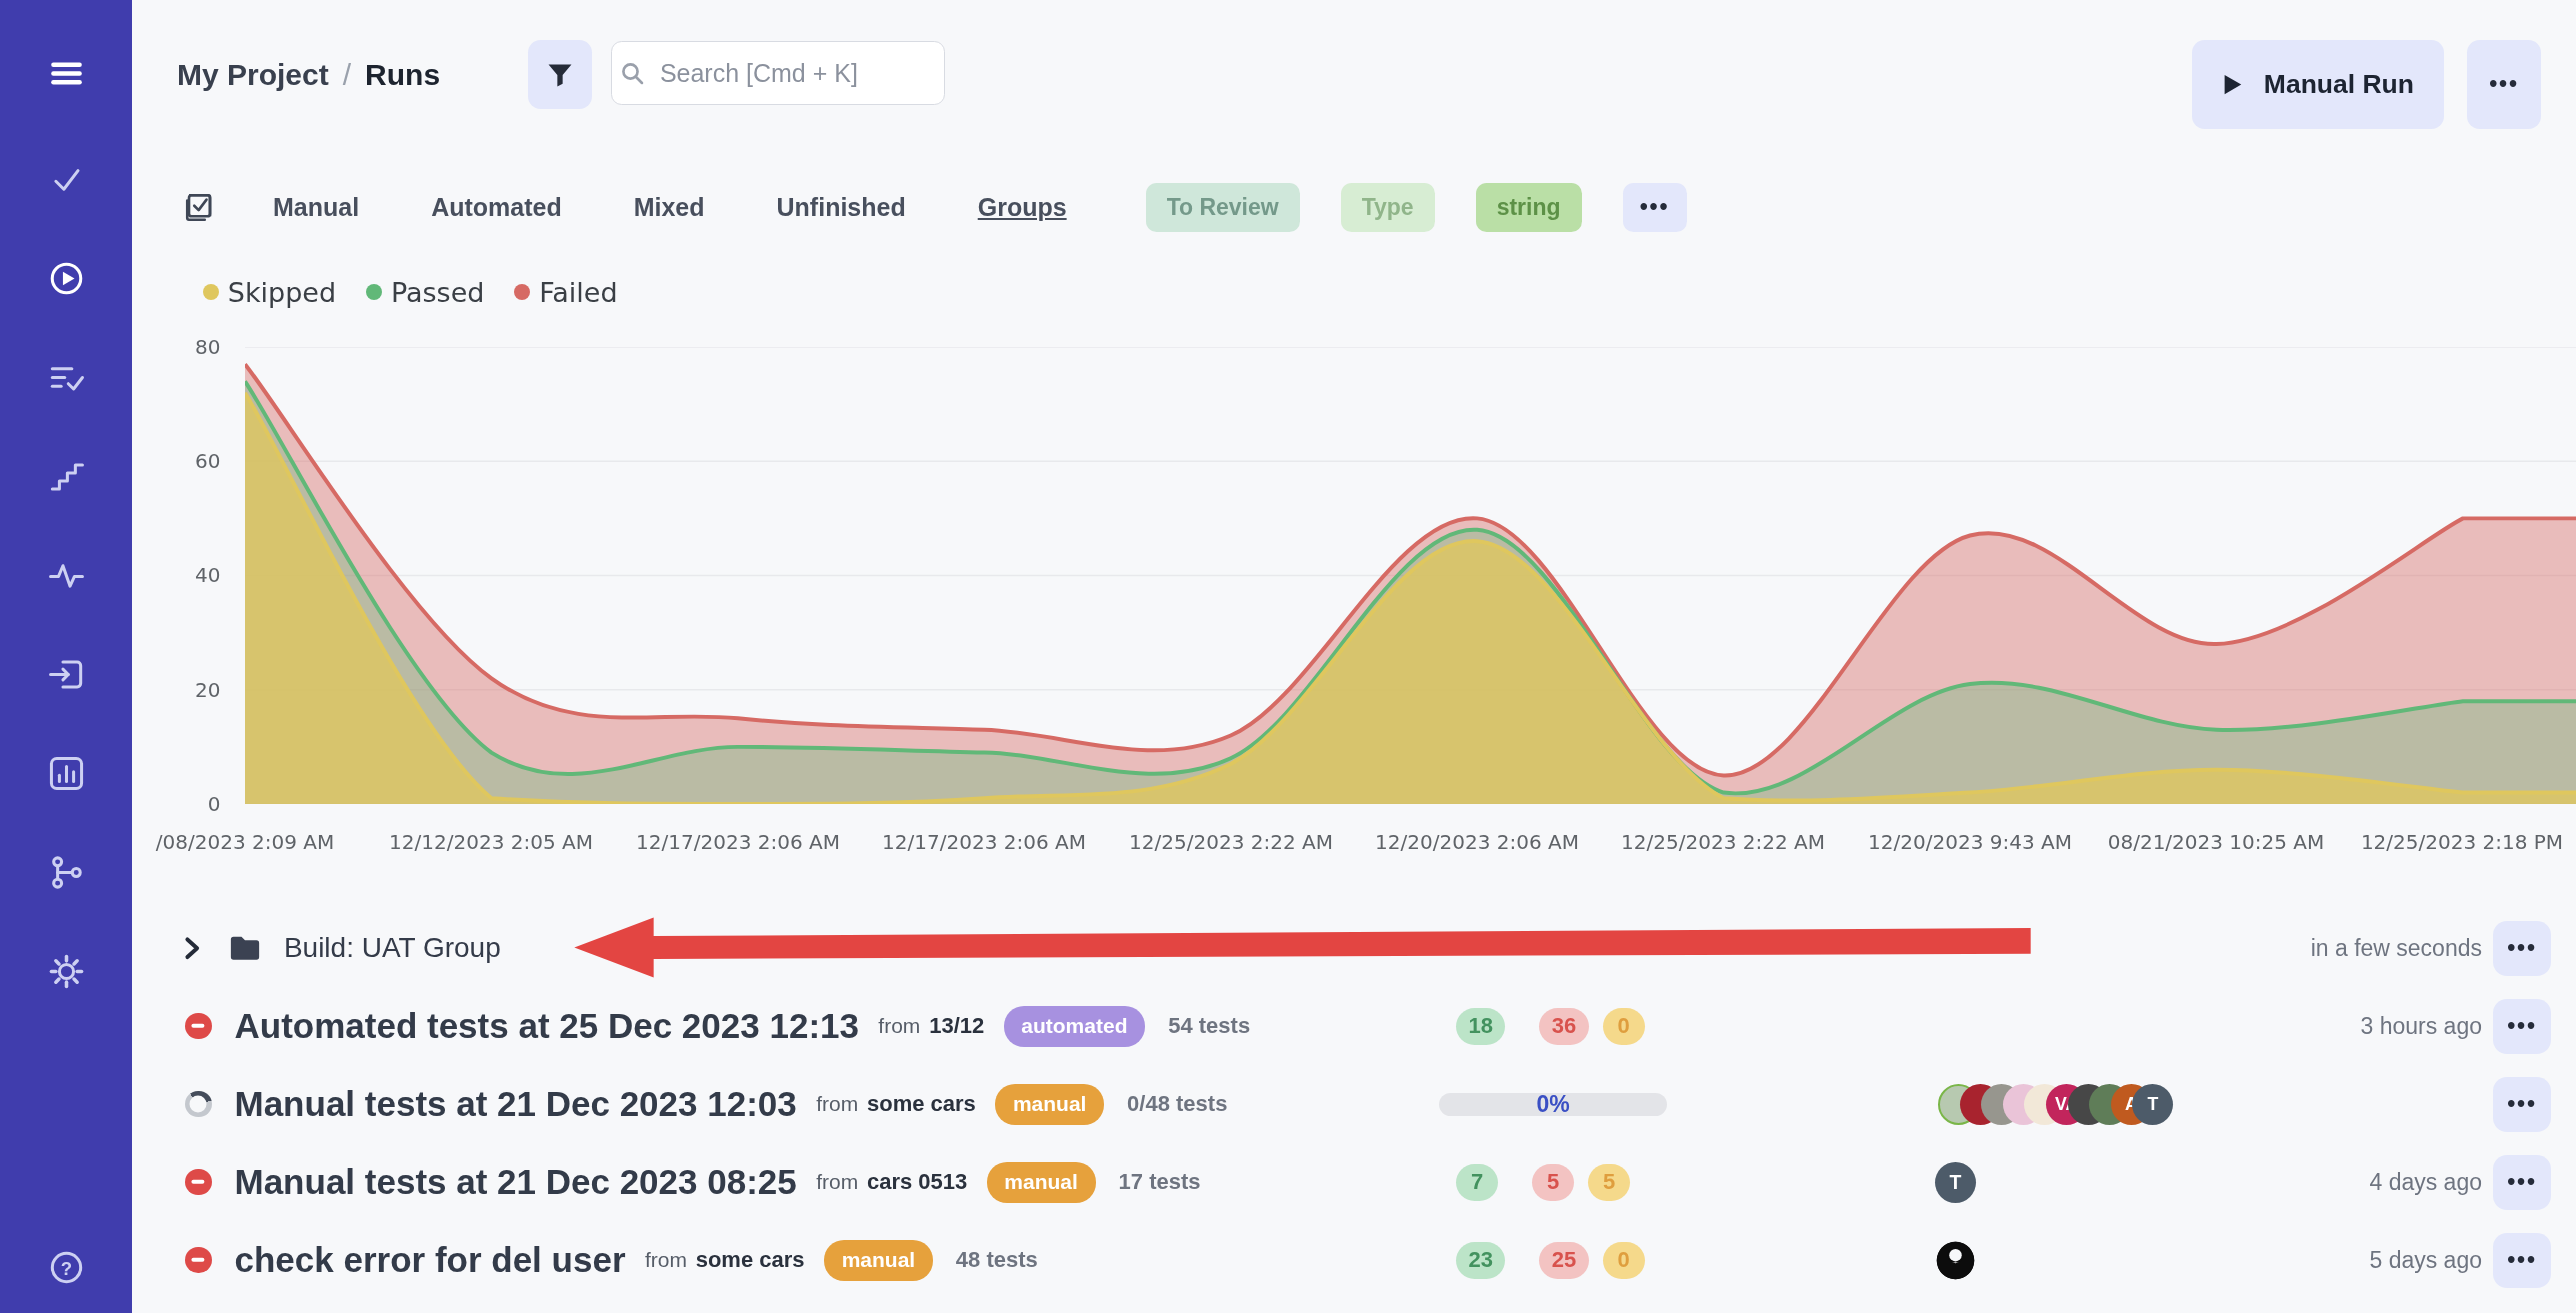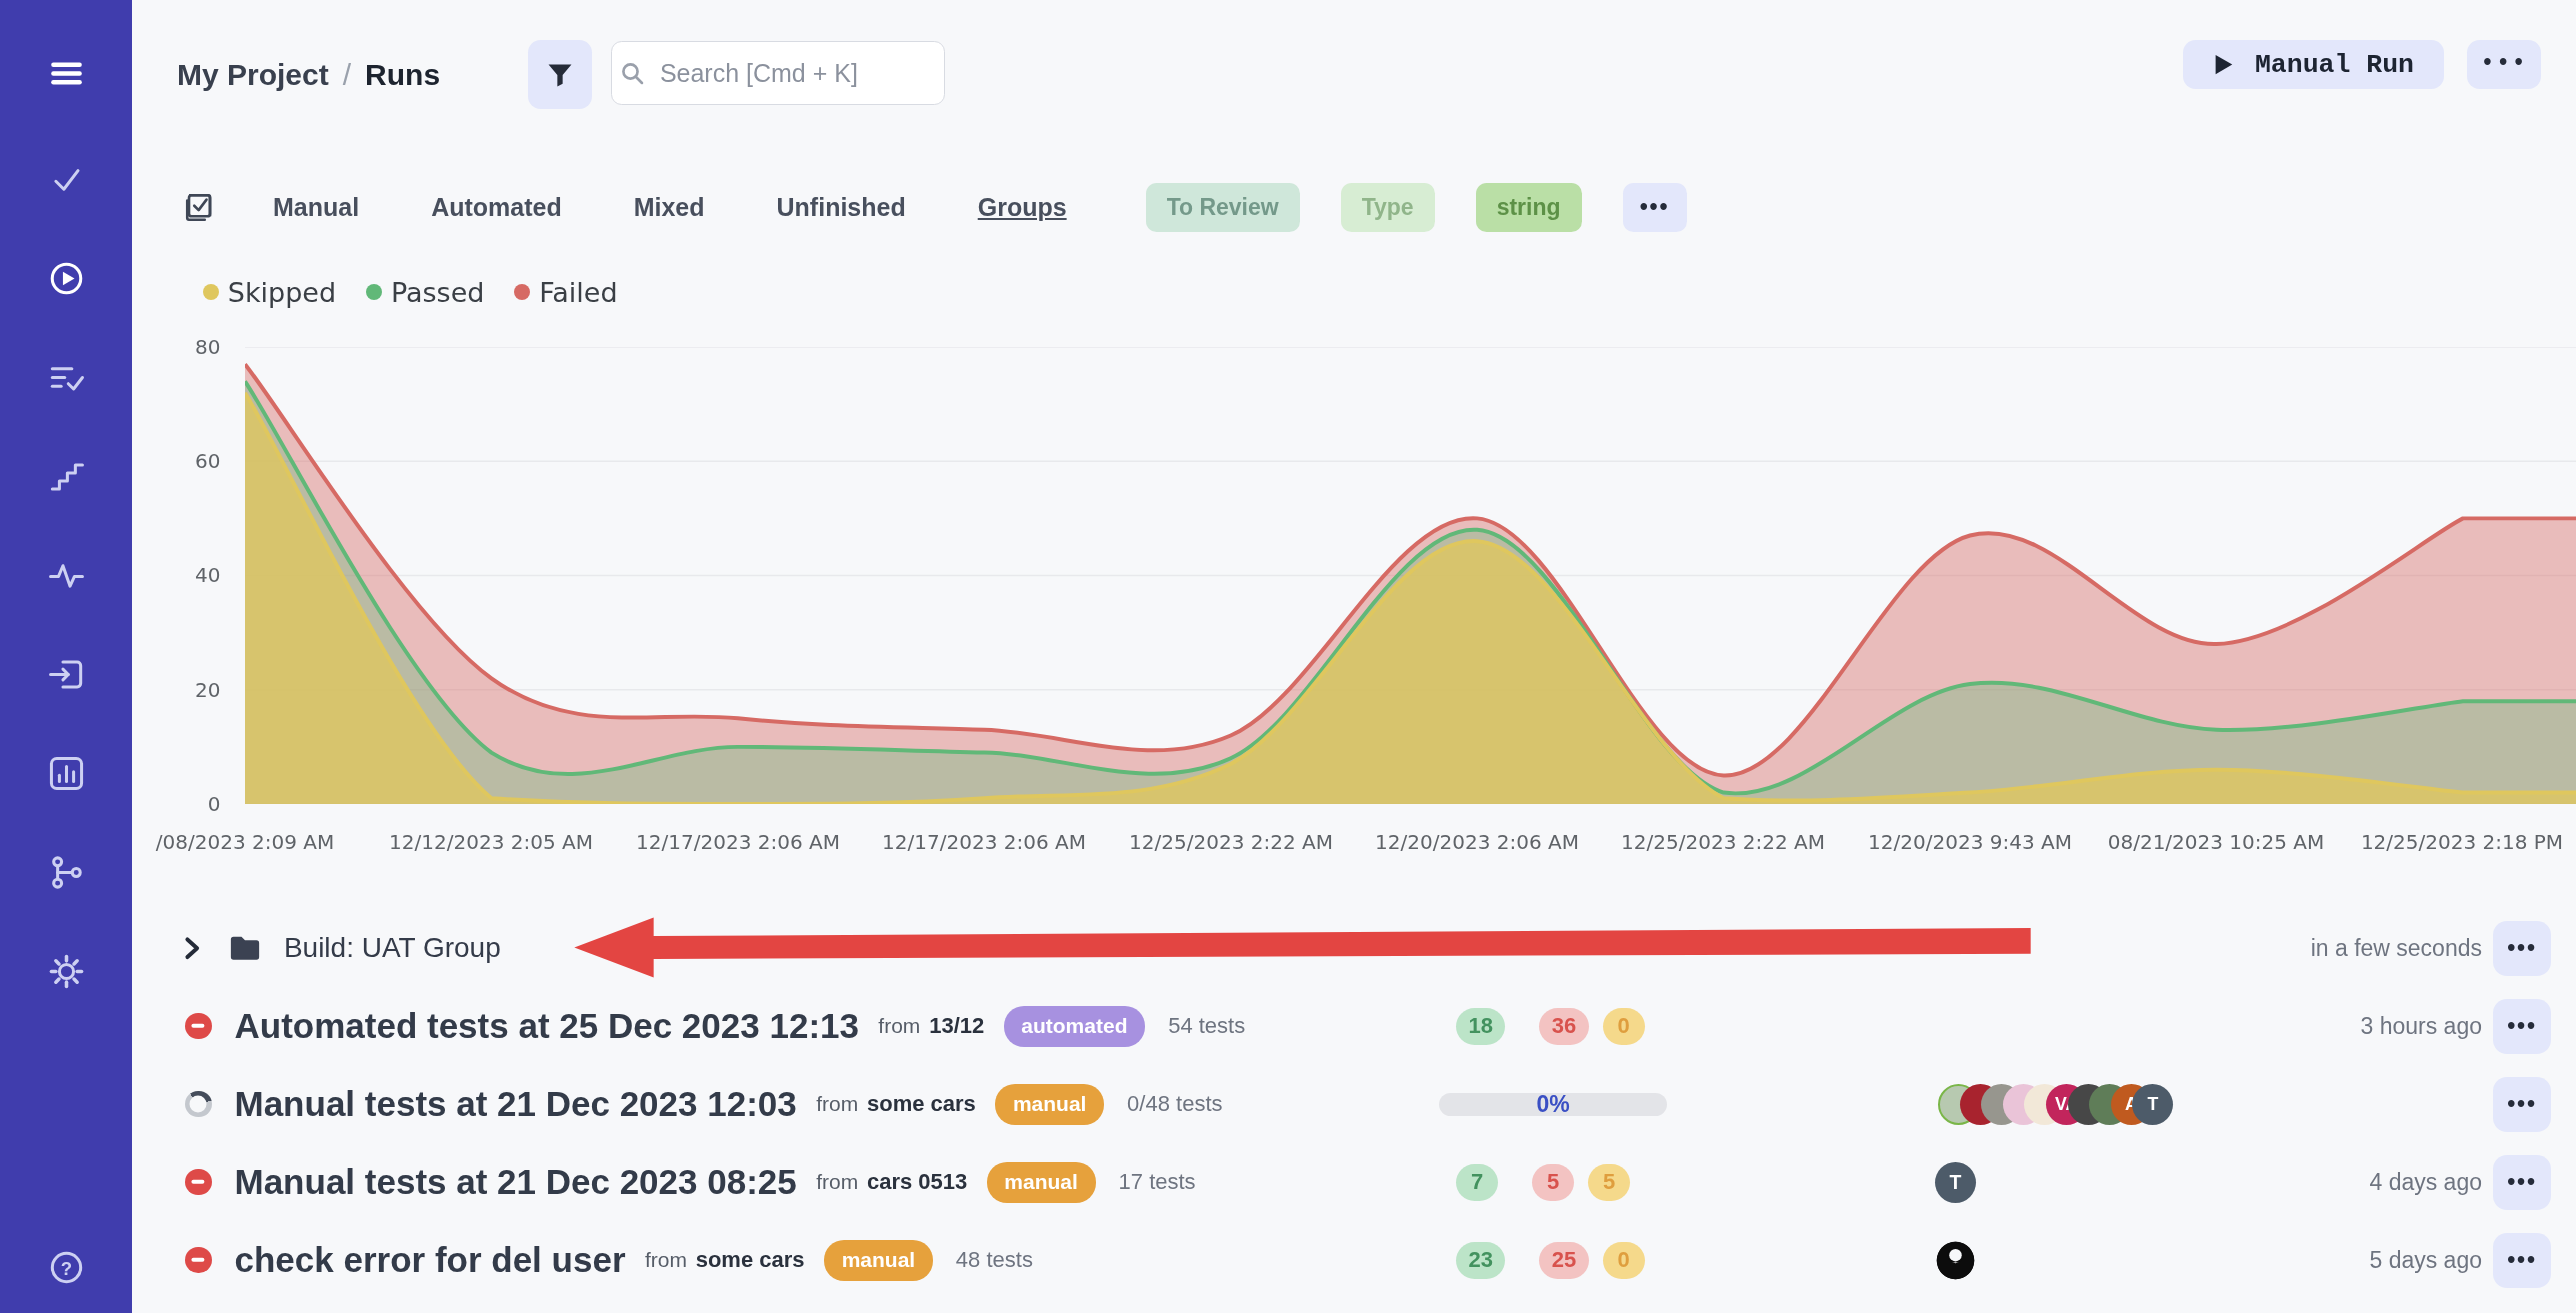--- a/index.html
+++ b/index.html
@@ -25,23 +25,23 @@
   .crumb-sep{color:#9aa1ac;margin:0 14px;font-weight:400;}
   .crumb-section{color:#1d242f;}
   .filter-btn{position:absolute;left:528px;top:40px;width:64px;height:69px;border:none;border-radius:12.4px;
               background:var(--lavender);display:flex;align-items:center;justify-content:center;cursor:pointer;}
   .searchbox{position:absolute;left:611px;top:41px;width:318px;height:62px;background:#fff;
              border:1.8px solid #d8dbe2;border-radius:10.6px;display:flex;align-items:center;padding:0 7px;gap:12.4px;}
   .searchbox input{border:none;outline:none;font-size:25px;color:#4a5160;width:100%;background:transparent;
                    font-family:"Liberation Sans",sans-serif;}
   .searchbox input::placeholder{color:#8b919d;}
   .hdr-actions{position:absolute;right:35px;top:40px;display:flex;gap:23px;}
-  .btn{height:49px;border:none;border-radius:12.4px;background:var(--lavender);color:#1d2432;font-weight:700;
+  .btn{height:89px;border:none;border-radius:12.4px;background:var(--lavender);color:#1d2432;font-weight:700;
        font-size:26.5px;display:flex;align-items:center;gap:21px;padding:0 30px;cursor:pointer;
-       font-family:Liberation Mono, monospace;}
+       font-family:Liberation Sans, sans-serif;}
   .btn.square{width:74px;padding:0;justify-content:center;}
   .dots{letter-spacing:1.8px;font-size:23px;font-weight:700;color:#262c3a;line-height:1;}
 
   
   .tabsrow{position:absolute;left:182px;top:177px;height:60px;display:flex;align-items:center;}
   .tab{font-size:25px;font-weight:700;color:#484f5d;background:none;border:none;cursor:pointer;
        font-family:"Liberation Sans",sans-serif;padding:0;}
   .selectall{background:none;border:none;cursor:pointer;padding:0;display:flex;}
   .mr-a{margin-right:56px;} .mr-b{margin-right:72px;} .mr-c{margin-right:79px;text-decoration:underline;} .mr-d{margin-right:41px;}
   .chip{height:49px;border-radius:10.6px;border:none;padding:0 21px;font-size:23px;font-weight:700;
@@ -86,21 +86,21 @@
   .st.progress{background:conic-gradient(from -40deg,#454d5b 0 115deg,#c4c8ce 115deg 360deg);}
   .st.progress::after{content:"";position:absolute;left:50%;top:50%;transform:translate(-50%,-50%);
                       width:17px;height:17px;border-radius:50%;background:#f7f8fa;}
   .run-title{margin-left:23px;font-size:35px;font-weight:600;color:#333b49;white-space:nowrap;}
   .fromlbl{margin-left:19.4px;font-size:21px;color:#565d68;}
   .source{margin-left:8.8px;font-size:22px;font-weight:700;color:#2a313d;}
   .pill{margin-left:19.4px;height:41px;border-radius:20px;padding:0 17.7px;display:flex;align-items:center;
         color:#fff;font-size:21px;font-weight:700;}
   .pill.automated{background:var(--pill-automated);}
   .pill.manual{background:var(--pill-manual);}
-  .tests{margin-left:23px;font-size:22px;color:#6e7480;}
+  .tests{margin-left:23px;font-size:22px;color:#6e7480;font-weight:bold;}
   .badges{position:absolute;left:1324px;display:flex;gap:14px;align-items:center;}
   .badge{min-width:42px;height:37px;border-radius:18.5px;padding:0 12.4px;box-sizing:border-box;
          display:flex;align-items:center;justify-content:center;font-size:22px;font-weight:700;}
   .badge.passed{background:var(--badge-green-bg);color:var(--badge-green-text);}
   .badge.failed{background:var(--badge-red-bg);color:var(--badge-red-text);margin-left:20px;}
   .badge.skipped{background:var(--badge-yellow-bg);color:var(--badge-yellow-text);}
   .progressbar{position:absolute;left:1307px;width:228px;height:23px;border-radius:11.5px;
                background:var(--progress-bg);display:flex;align-items:center;justify-content:center;}
   .progressbar span{font-size:23px;font-weight:700;color:var(--progress-text);}
   .assignees{position:absolute;left:1806px;display:flex;}

